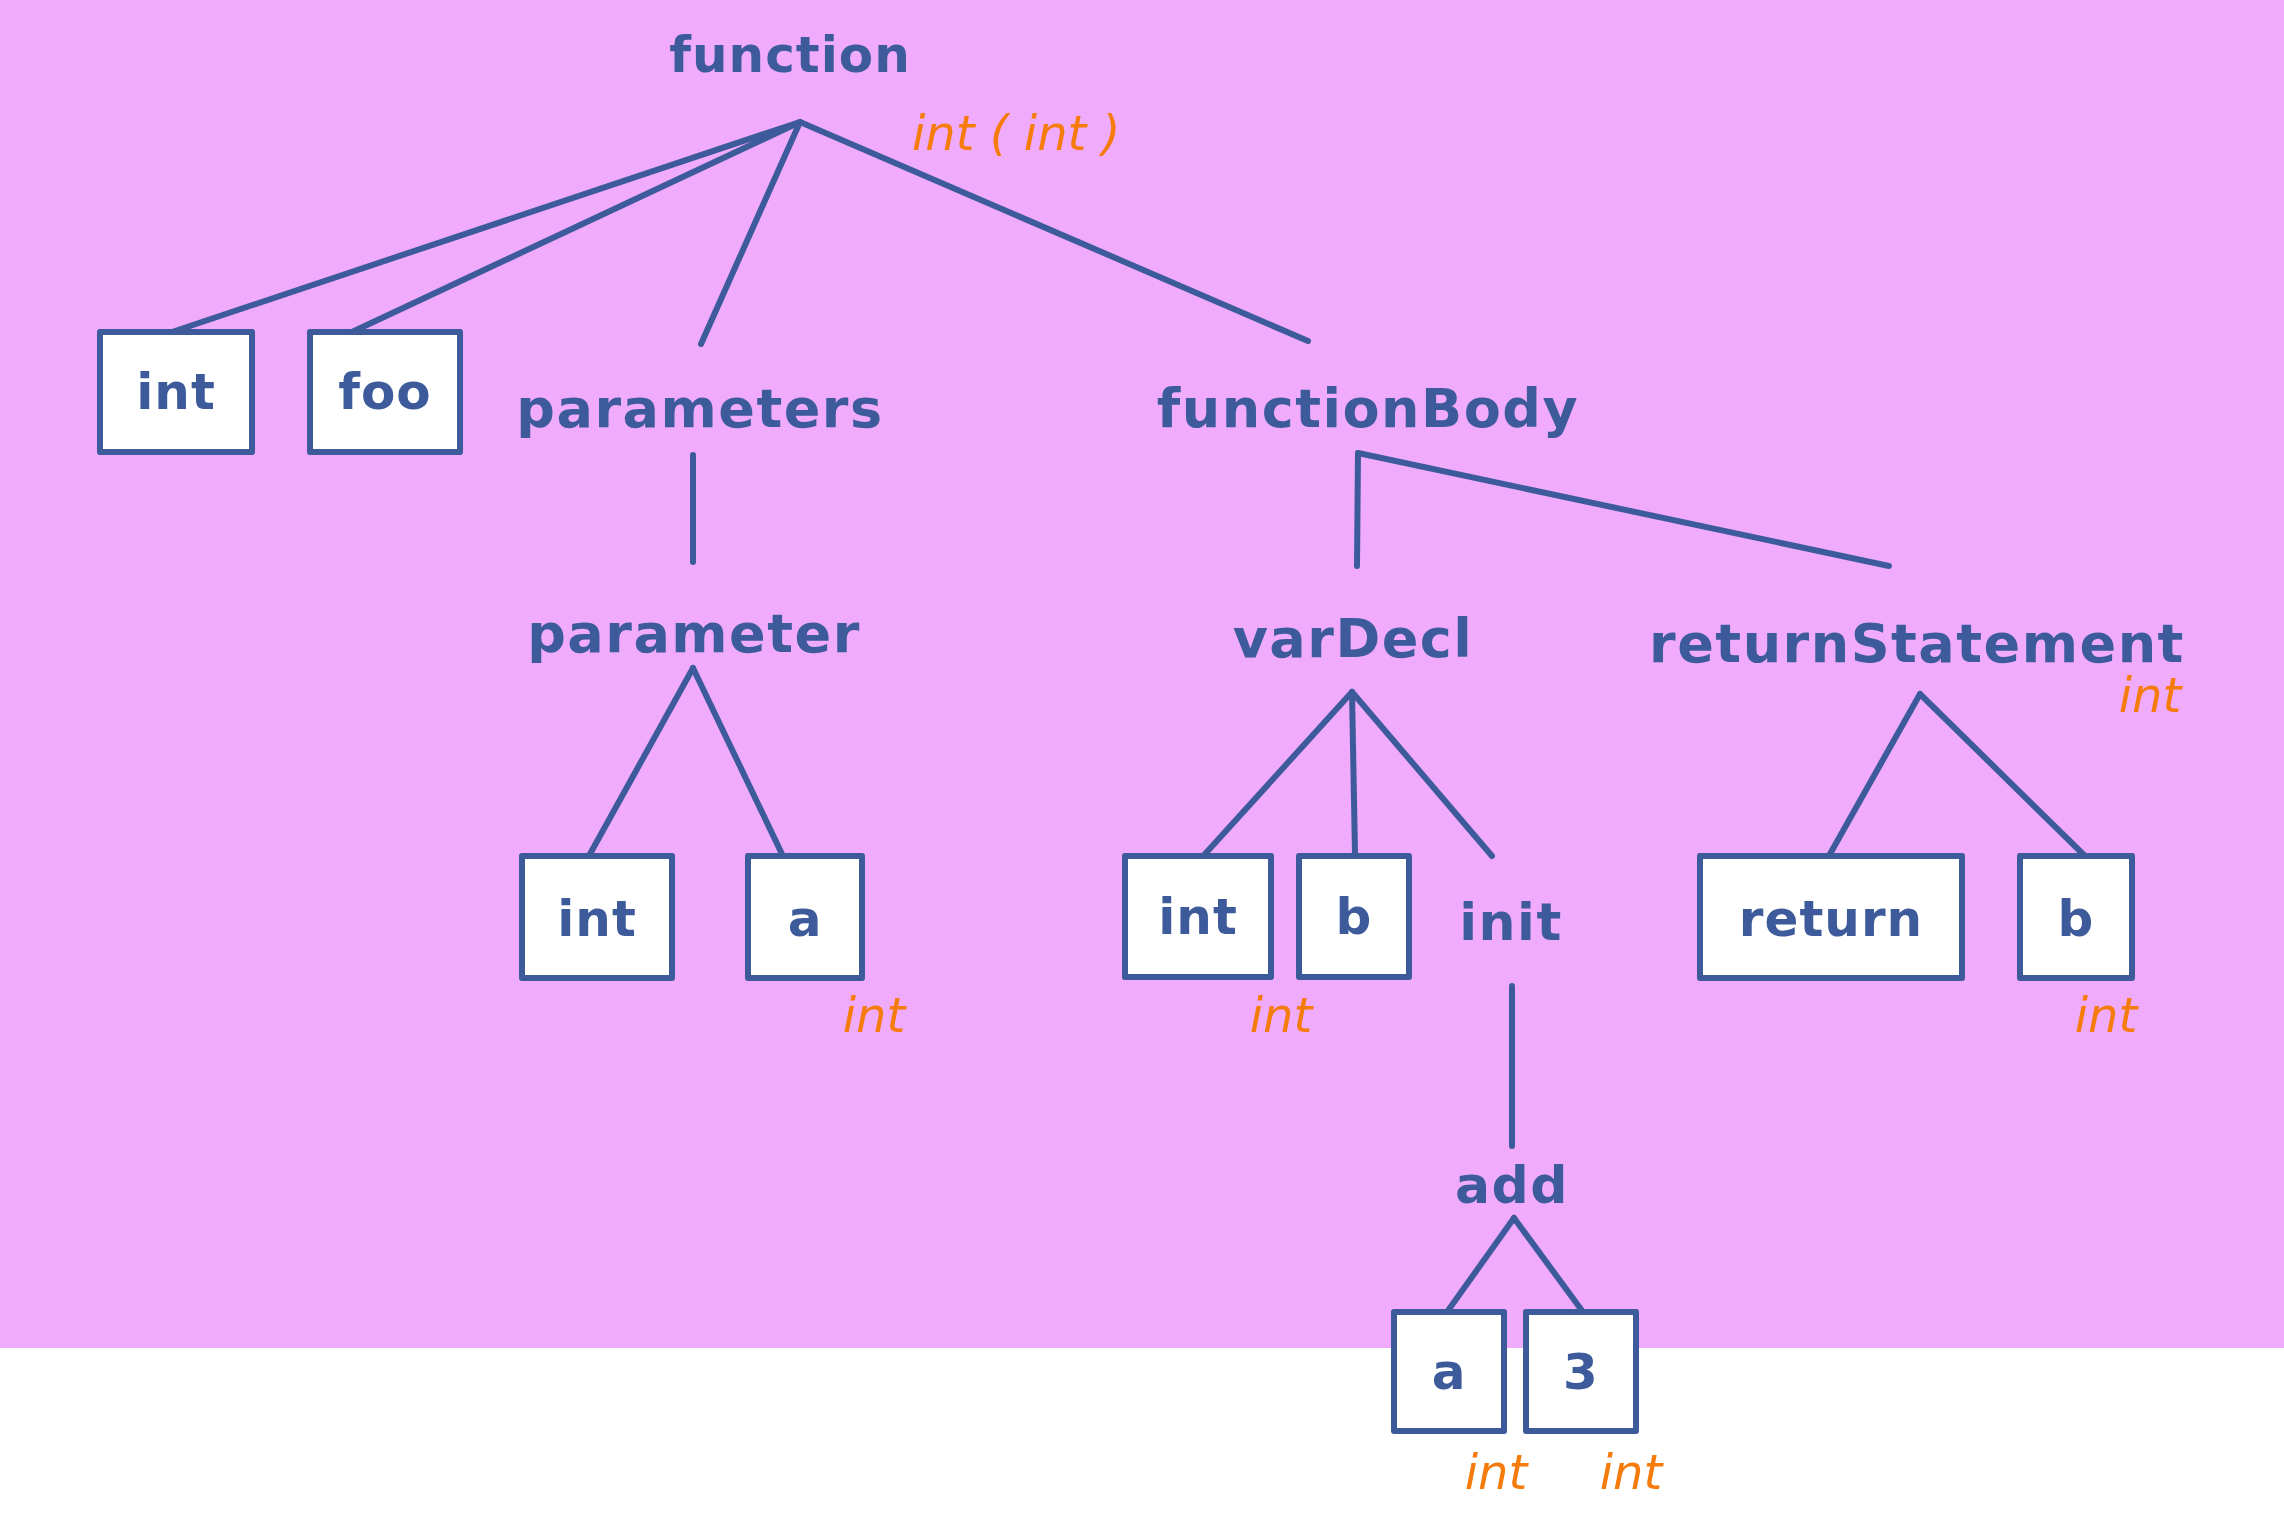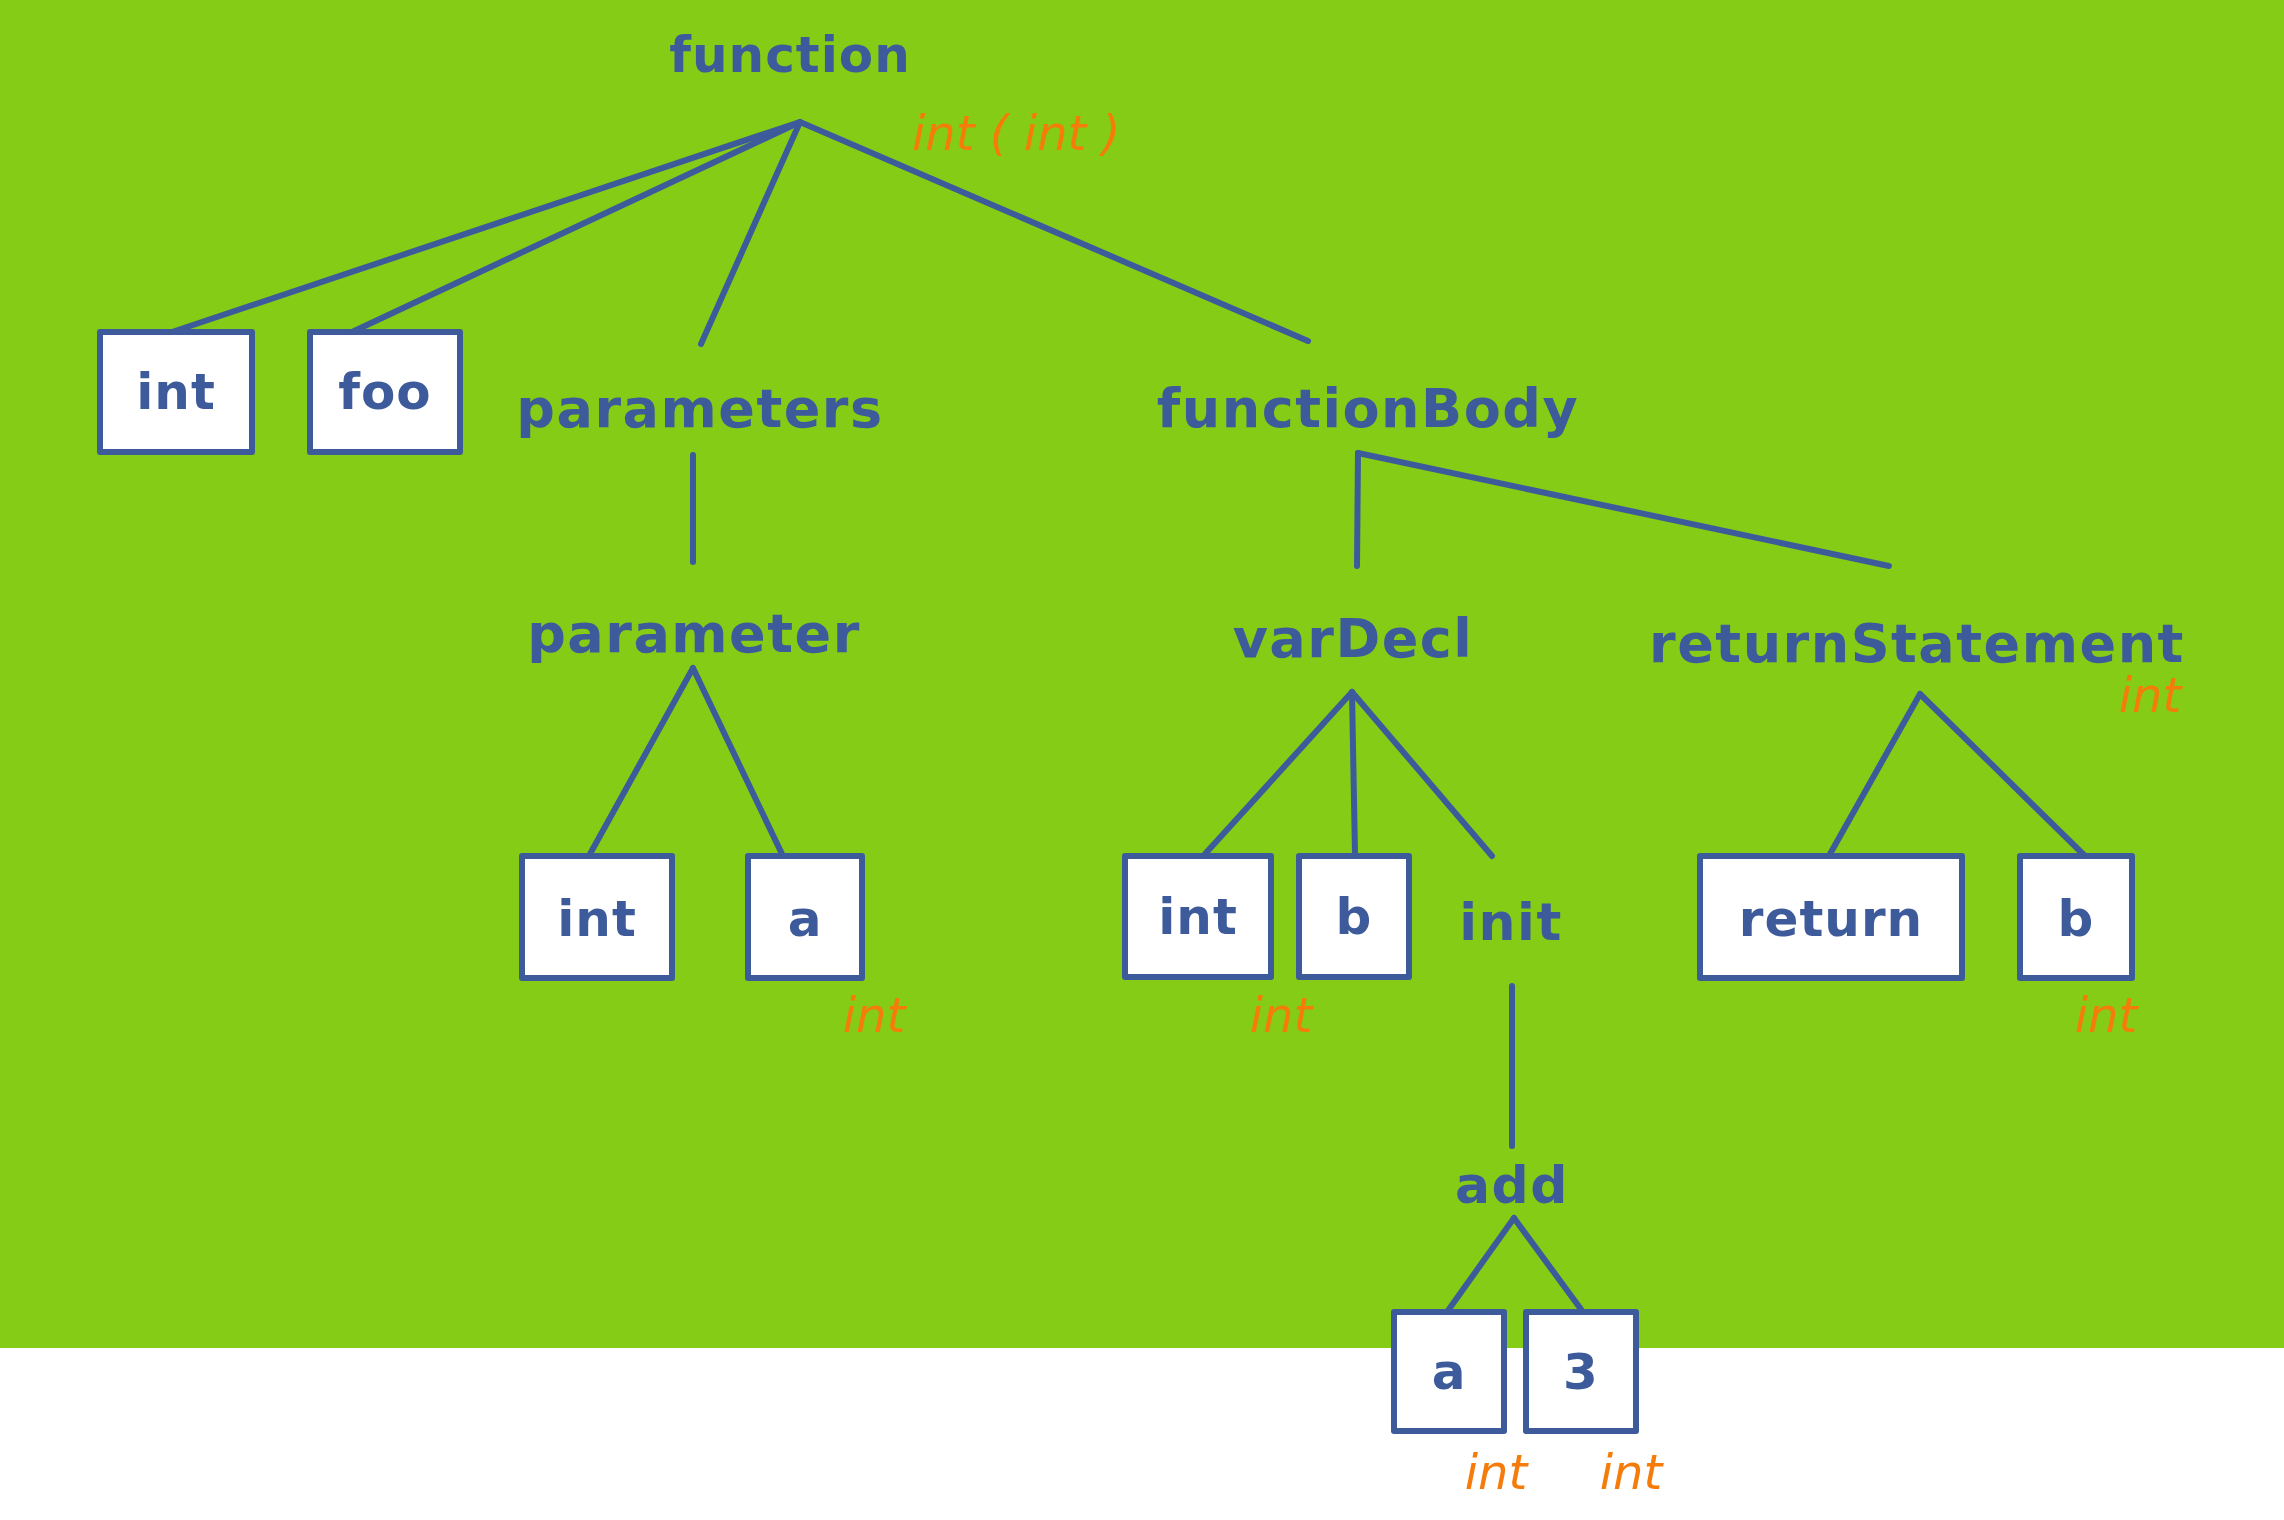--- a/index.html
+++ b/index.html
@@ -7,21 +7,21 @@
     padding: 0;
     background: #ffffff;
     width: 2284px;
     height: 1520px;
     overflow: hidden;
   }
   .stage {
     position: relative;
     width: 2284px;
     height: 1348px;
-    background: #84cc16;
+    background: #f0abfc;
   }
   svg { display: block; }
 
   
   .node-label {
     fill: #3d5b9b;
     font-family: "DejaVu Sans", "Liberation Sans", sans-serif;
     font-weight: 700;
     font-size: 54px;
     letter-spacing: 1.5px;

